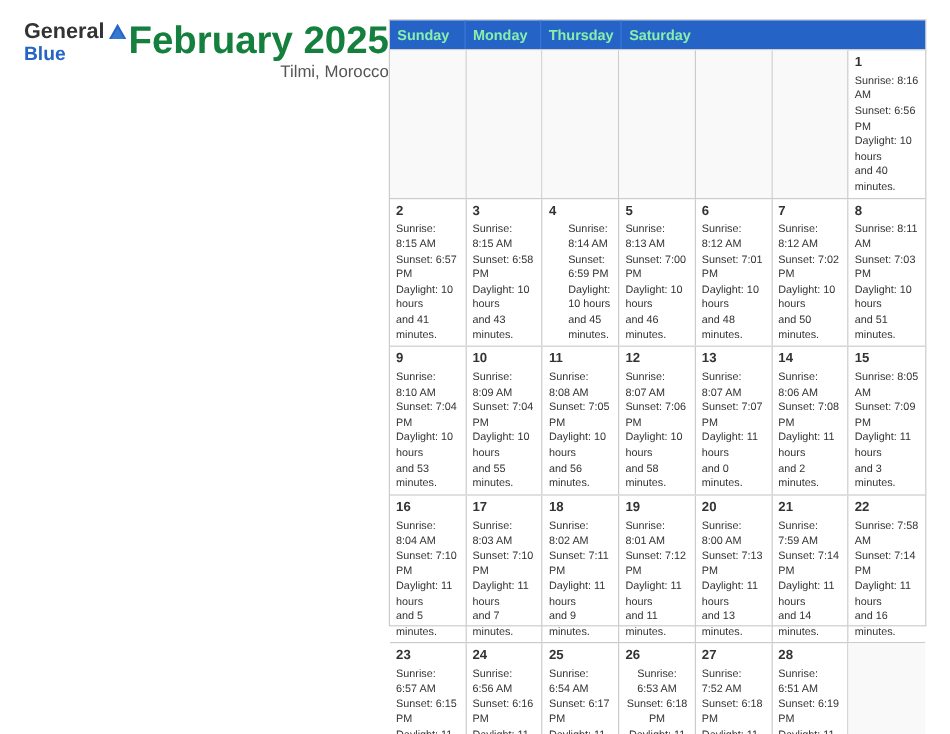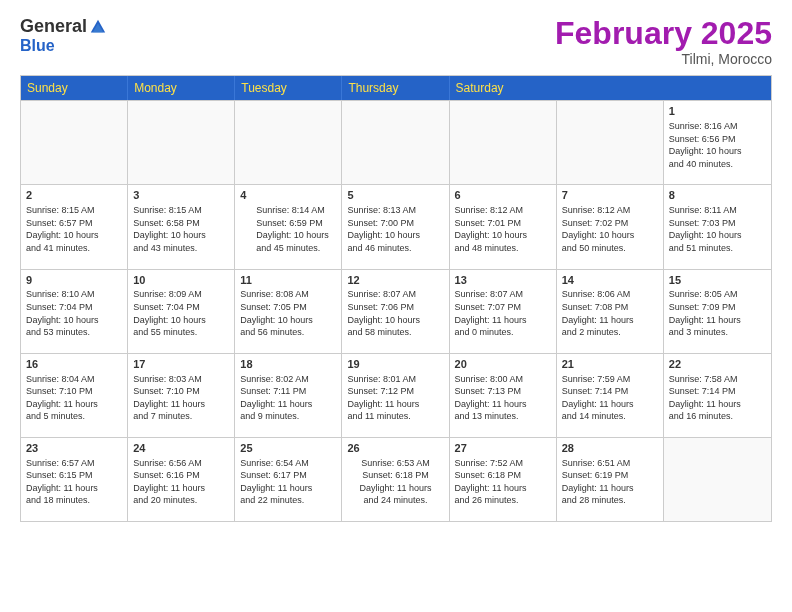--- a/index.html
+++ b/index.html
@@ -8,21 +8,20 @@
       background: #fff;
       width: 792px;
       height: 612px;
       overflow: hidden;
     }
     .page {
       width: 792px;
       height: 532px;
       padding: 16px 20px 10px 20px;
       display: flex;
-      flex-direction: column;
       border-radius: 25px;
     }
     .header {
       display: flex;
       justify-content: space-between;
       align-items: flex-start;
       margin-bottom: 8px;
     }
     .logo {
       display: flex;
@@ -48,42 +47,42 @@
       width: 18px;
       height: 18px;
       margin-left: 2px;
     }
     .title-block {
       text-align: right;
     }
     .month-title {
       font-size: 32px;
       font-weight: bold;
-      color: #a21caf;
+      color: #15803d;
       line-height: 1.1;
     }
     .location {
       font-size: 14px;
       color: #555;
     }
     .calendar {
       flex: 1;
       display: flex;
       flex-direction: column;
       border: 1px solid #ccc;
     }
     .cal-header {
       display: grid;
       grid-template-columns: repeat(7, 1fr);
       background: #2563c7;
     }
     .cal-header-cell {
-      color: #fde047;
+      color: #86efac;
       font-size: 12px;
-      font-weight: normal;
+      font-weight: bold;
       padding: 5px 6px;
       border-right: 1px solid #3a77d7;
     }
     .cal-header-cell:last-child { border-right: none; }
     .cal-body {
       flex: 1;
       display: flex;
       flex-direction: column;
     }
     .cal-row {
@@ -132,21 +131,20 @@
     <div class="title-block">
       <div class="month-title">February 2025</div>
       <div class="location">Tilmi, Morocco</div>
     </div>
   </div>
 
   <div class="calendar">
     <div class="cal-header">
     <div class="cal-header-cell">Sunday</div>
         <div class="cal-header-cell">Monday</div>
-        <div class="cal-header-cell">Tuesday</div>
         <div class="cal-header-cell">Thursday</div>
         <div class="cal-header-cell">Saturday</div>
       </div>
     <div class="cal-body">
     <div class="cal-row">
           <div class="cal-cell empty"></div>
           <div class="cal-cell empty"></div>
           <div class="cal-cell empty"></div>
           <div class="cal-cell empty"></div>
           <div class="cal-cell empty"></div>

